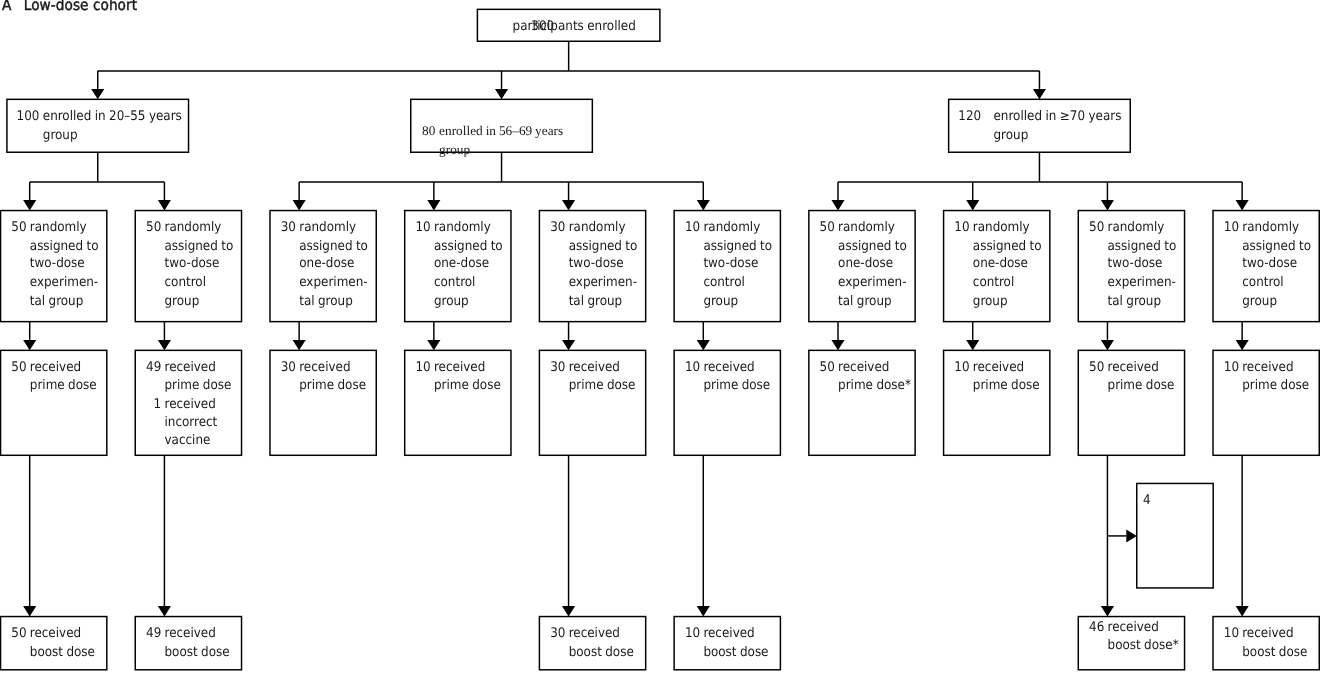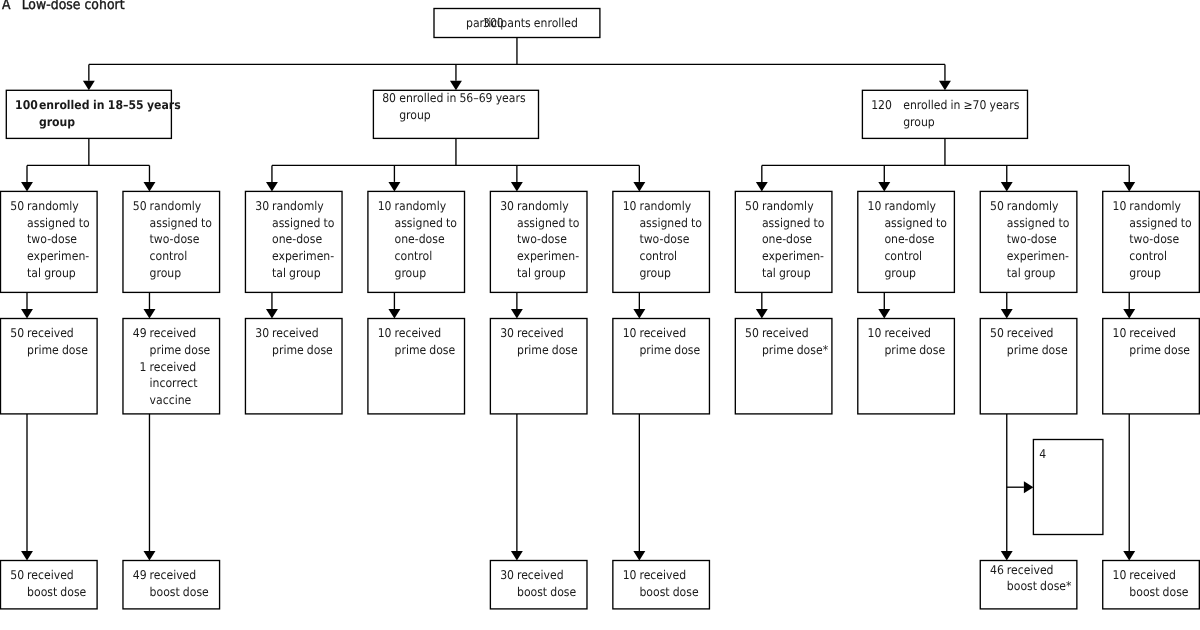--- a/index.html
+++ b/index.html
@@ -145,33 +145,33 @@
   <div class="box" style="left:434.00px;top:8.50px;width:165.90px;height:29.00px;">
     <div class="inner" style="left:9.00px;top:6.70px;">
       <div class="item">
         <span class="num" style="width:20.40px;margin-left:40px;">300</span>
         <span class="lines" style="margin-left:23px;">
           <span class="ln">participants enrolled</span>
         </span>
       </div>
     </div>
   </div>
-  <div class="box" style="left:6.30px;top:90.30px;width:160px;height:48.10px;font-weight:bold;">
+  <div class="box" style="left:6.30px;top:90.30px;width:160px;height:48.10px;">
     <div class="inner" style="left:8.80px;top:6.70px;">
       <div class="item">
         <span class="num" style="width:20.40px;">100</span>
         <span class="lines" style="margin-left:23.80px;">
-          <span class="ln">enrolled in 18–55 years</span>
+          <span class="ln">enrolled in 20–55 years</span>
           <span class="ln">group</span>
         </span>
       </div>
     </div>
   </div>
   <div class="box" style="left:373.40px;top:90.30px;width:165.10px;height:48.10px;">
-    <div class="inner" style="left:8.80px;top:0;">
+    <div class="inner" style="left:8.80px;top:21px;font-family:Liberation Serif, serif;">
       <div class="item">
         <span class="num" style="width:13.60px;">80</span>
         <span class="lines" style="margin-left:17.00px;">
           <span class="ln">enrolled in 56–69 years</span>
           <span class="ln">group</span>
         </span>
       </div>
     </div>
   </div>
   <div class="box" style="left:862.40px;top:90.30px;width:165.10px;height:48.10px;">

